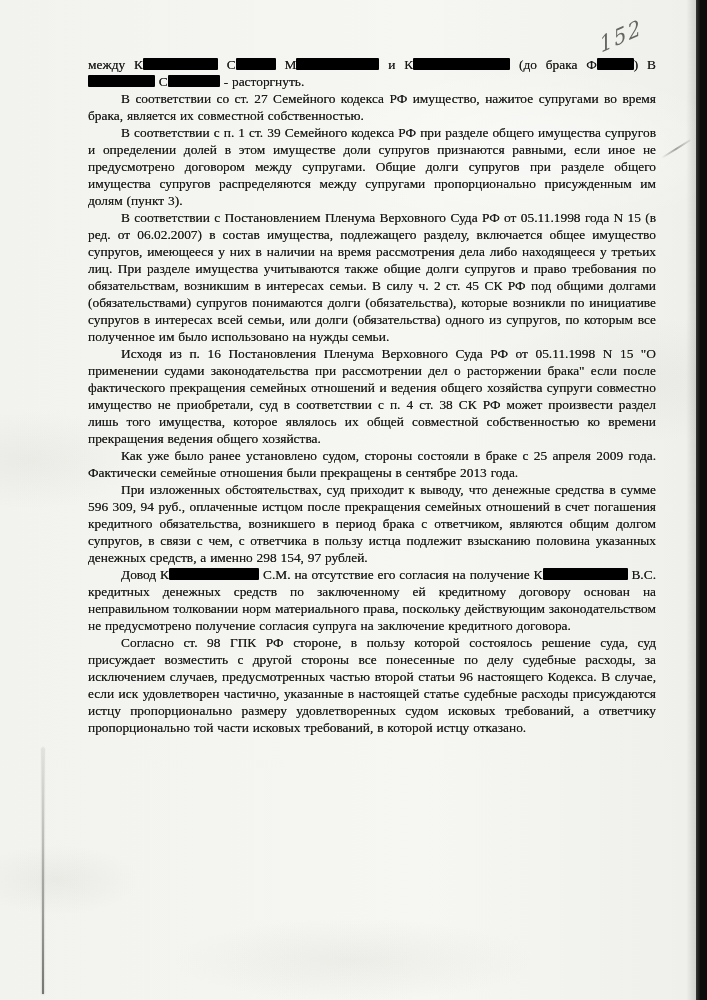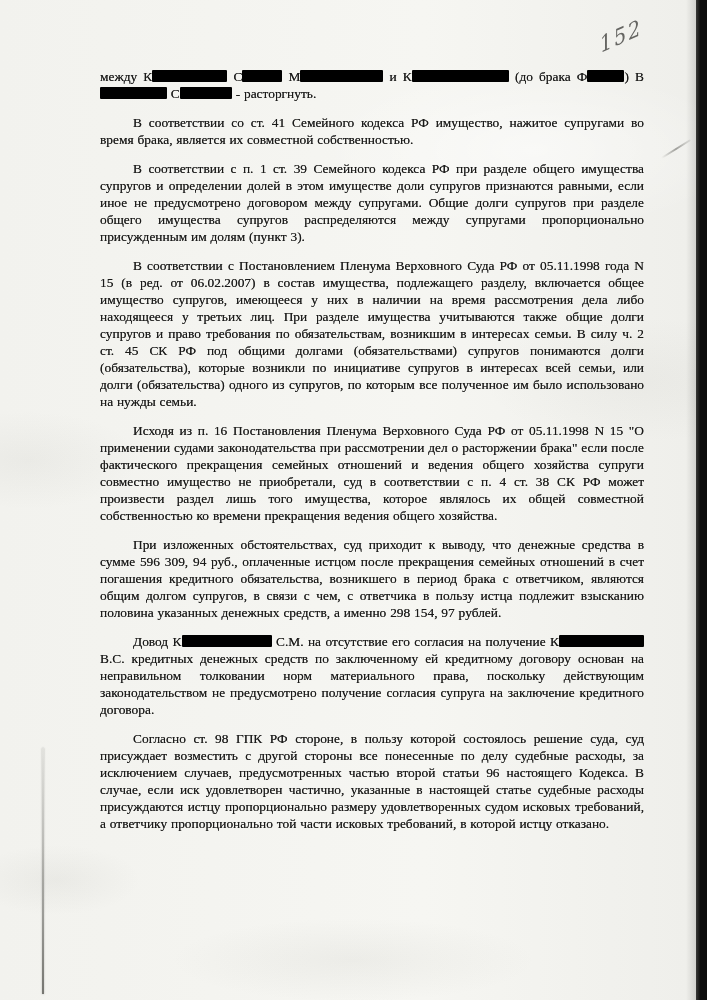--- a/index.html
+++ b/index.html
@@ -76,42 +76,43 @@
     left: 88px;
     top: 56px;
     width: 568px;
     color: #1b1b1a;
     font-size: 13.4px;
     line-height: 17px;
     text-align: justify;
     text-shadow: 0 0 0.45px rgba(20,20,20,0.75);
     word-spacing: 0.5px;
   }
-  .para { margin: 12px; }
+  .para { margin: 0; }
   .para.indent { text-indent: 33px; }
   .redaction {
     display: inline-block;
     height: 12px;
     background: #000;
     vertical-align: -1px;
     border-radius: 1px;
   }
 </style>
 </head>
 <body>
 
 <div class="page">
   <div class="scan-edge-shadow"></div>
   <div class="scan-edge"></div>
   <div class="crease-mark"></div>
   <div class="fold-line"></div>
   <div class="handwritten">152</div>
   <div class="doc-body">
       <p class="para">между К<span class="redaction" style="width: 75px; background: rgb(0, 0, 0);"></span> С<span class="redaction" style="width: 40px; background: rgb(0, 0, 0);"></span> М<span class="redaction" style="width: 83px; background: rgb(0, 0, 0);"></span> и К<span class="redaction" style="width: 97px; background: rgb(0, 0, 0);"></span> (до брака Ф<span class="redaction" style="width: 37px; background: rgb(0, 0, 0);"></span>) В<span class="redaction" style="width: 67px; background: rgb(0, 0, 0);"></span> С<span class="redaction" style="width: 52px; background: rgb(0, 0, 0);"></span> - расторгнуть.</p>
-      <p class="para indent">В соответствии со ст. 41 Семейного кодекса РФ имущество, нажитое супругами во время брака, является их совместной собственностью.</p>
+      <p class="para indent">В соответствии со ст. 27 Семейного кодекса РФ имущество, нажитое супругами во время брака, является их совместной собственностью.</p>
       <p class="para indent">В соответствии с п. 1 ст. 39 Семейного кодекса РФ при разделе общего имущества супругов и определении долей в этом имуществе доли супругов признаются равными, если иное не предусмотрено договором между супругами. Общие долги супругов при разделе общего имущества супругов распределяются между супругами пропорционально присужденным им долям (пункт 3).</p>
       <p class="para indent">В соответствии с Постановлением Пленума Верховного Суда РФ от 05.11.1998 года N 15 (в ред. от 06.02.2007) в состав имущества, подлежащего разделу, включается общее имущество супругов, имеющееся у них в наличии на время рассмотрения дела либо находящееся у третьих лиц. При разделе имущества учитываются также общие долги супругов и право требования по обязательствам, возникшим в интересах семьи. В силу ч. 2 ст. 45 СК РФ под общими долгами (обязательствами) супругов понимаются долги (обязательства), которые возникли по инициативе супругов в интересах всей семьи, или долги (обязательства) одного из супругов, по которым все полученное им было использовано на нужды семьи.</p>
       <p class="para indent">Исходя из п. 16 Постановления Пленума Верховного Суда РФ от 05.11.1998 N 15 "О применении судами законодательства при рассмотрении дел о расторжении брака" если после фактического прекращения семейных отношений и ведения общего хозяйства супруги совместно имущество не приобретали, суд в соответствии с п. 4 ст. 38 СК РФ может произвести раздел лишь того имущества, которое являлось их общей совместной собственностью ко времени прекращения ведения общего хозяйства.</p>
+      <p class="para indent">Как уже было ранее установлено судом, стороны состояли в браке с 25 апреля 2009 года. Фактически семейные отношения были прекращены в сентябре 2013 года.</p>
       <p class="para indent">При изложенных обстоятельствах, суд приходит к выводу, что денежные средства в сумме 596 309, 94 руб., оплаченные истцом после прекращения семейных отношений в счет погашения кредитного обязательства, возникшего в период брака с ответчиком, являются общим долгом супругов, в связи с чем, с ответчика в пользу истца подлежит взысканию половина указанных денежных средств, а именно 298 154, 97 рублей.</p>
       <p class="para indent">Довод К<span class="redaction" style="width: 90px; background: rgb(0, 0, 0);"></span> С.М. на отсутствие его согласия на получение К<span class="redaction" style="width: 85px; background: rgb(0, 0, 0);"></span> В.С. кредитных денежных средств по заключенному ей кредитному договору основан на неправильном толковании норм материального права, поскольку действующим законодательством не предусмотрено получение согласия супруга на заключение кредитного договора.</p>
       <p class="para indent">Согласно ст. 98 ГПК РФ стороне, в пользу которой состоялось решение суда, суд присуждает возместить с другой стороны все понесенные по делу судебные расходы, за исключением случаев, предусмотренных частью второй статьи 96 настоящего Кодекса. В случае, если иск удовлетворен частично, указанные в настоящей статье судебные расходы присуждаются истцу пропорционально размеру удовлетворенных судом исковых требований, а ответчику пропорционально той части исковых требований, в которой истцу отказано.</p>
     </div>
 </div>
 
 </body></html>

